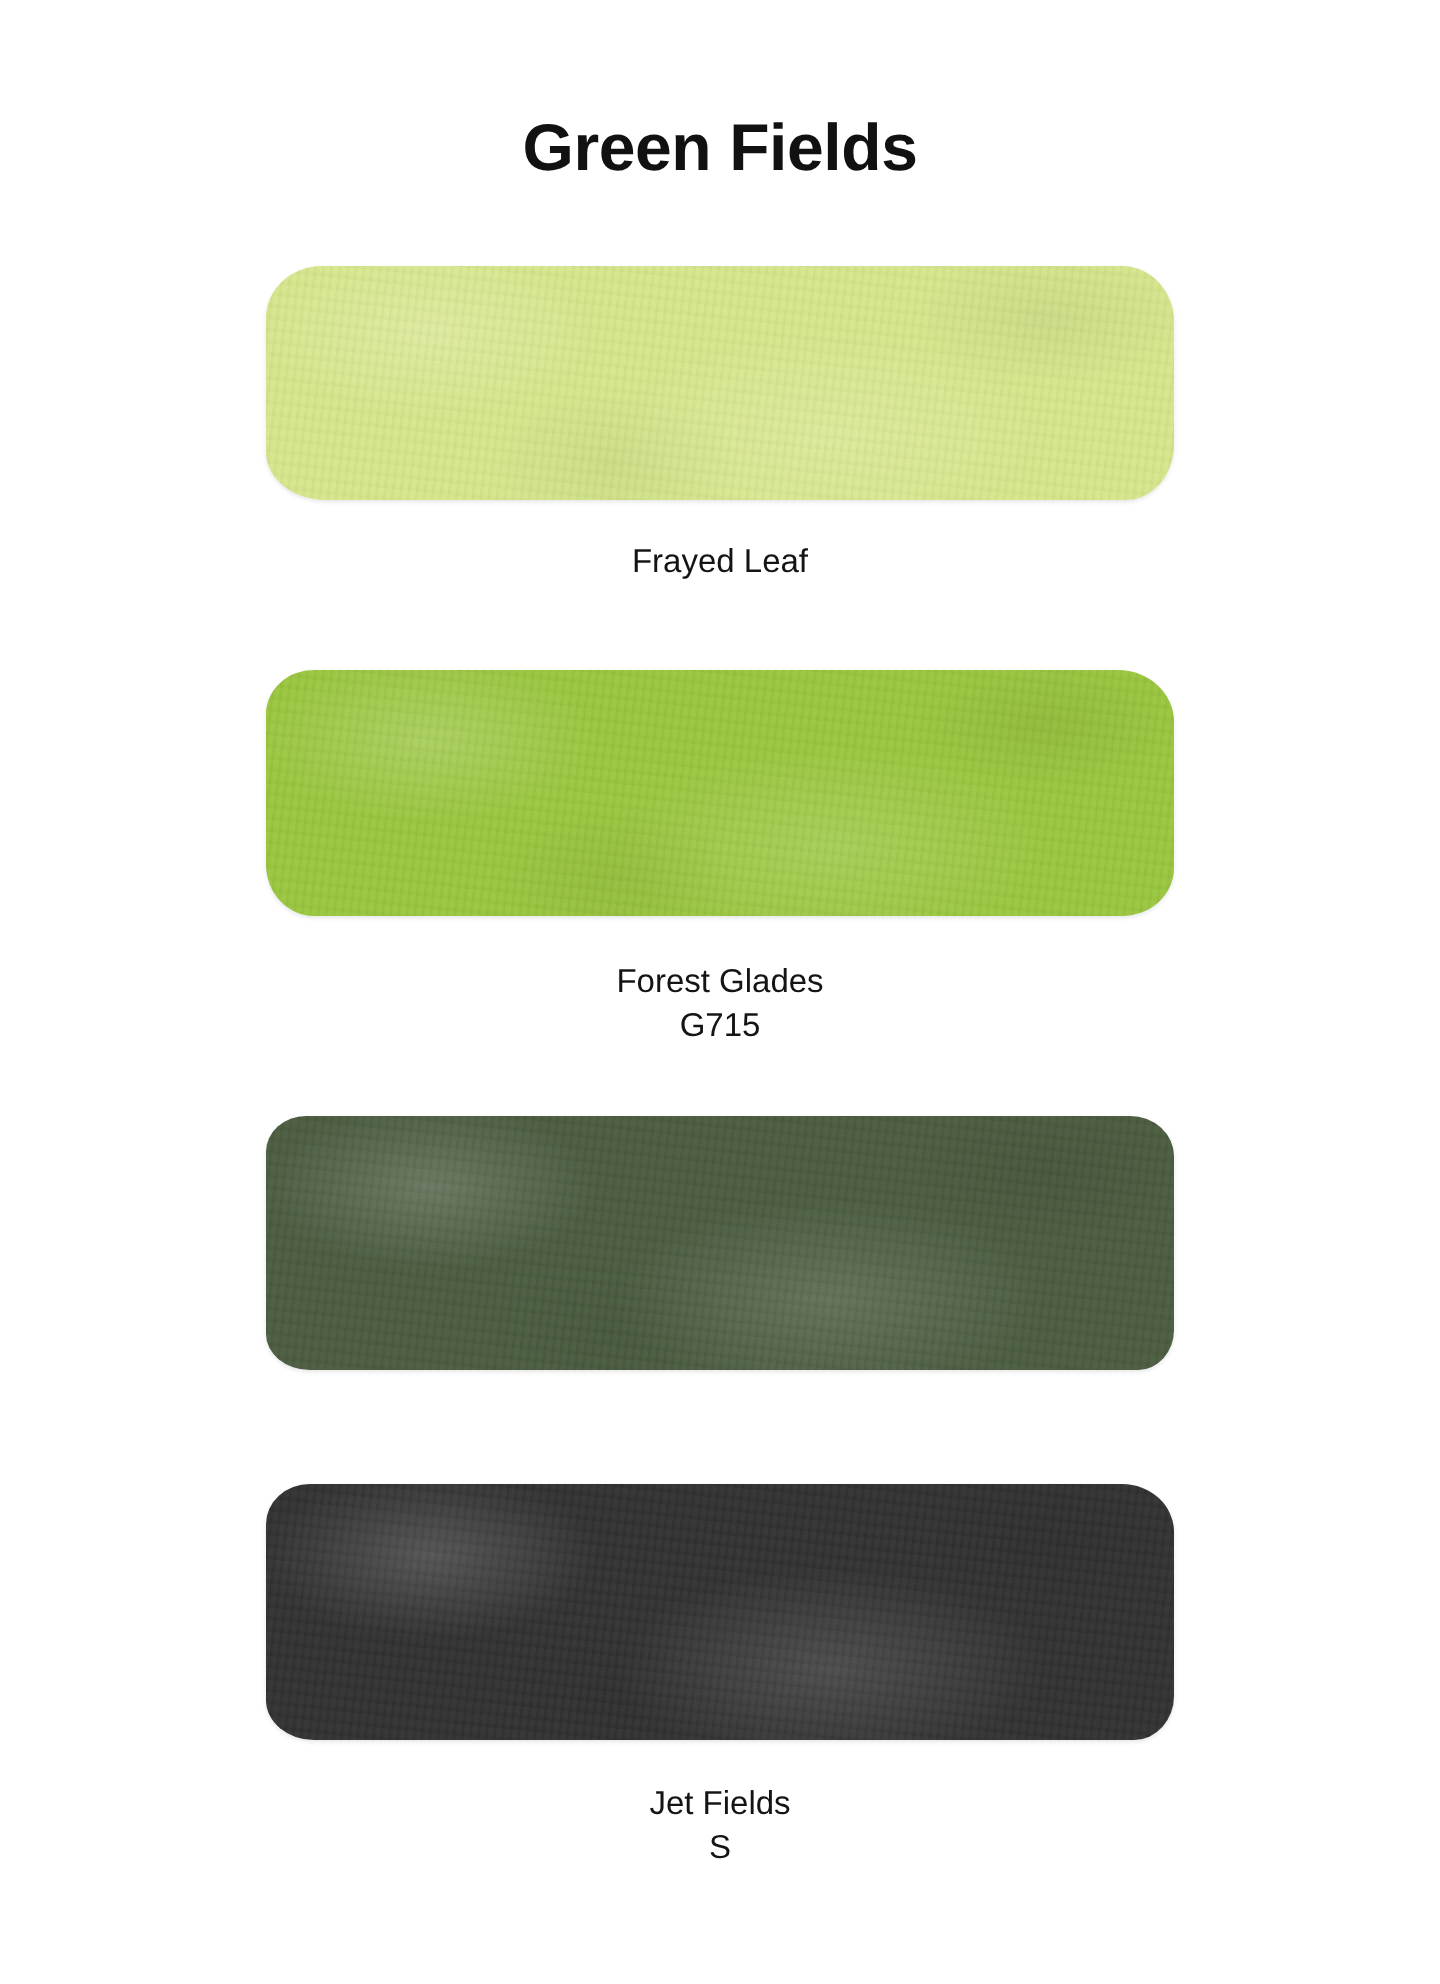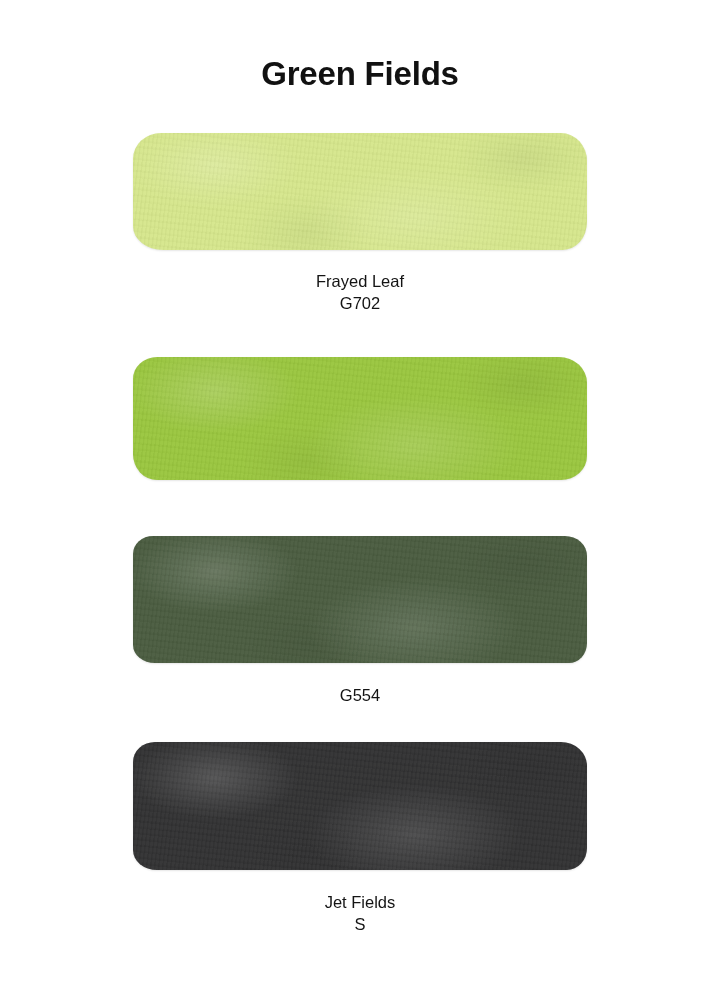--- a/index.html
+++ b/index.html
@@ -116,38 +116,38 @@
 
   <div class="palette-title">Green Fields</div>
 
   <div class="swatch-list">
 
     <div class="swatch-entry">
       <div class="swatch-chip chip-0" style="background-color: rgb(214, 231, 140);"></div>
       <div class="gap-0"></div>
       <div class="swatch-labels">
         <span class="swatch-name">Frayed Leaf</span>
-        <span class="swatch-code">G702</span>
       </div>
       <div class="pad-0"></div>
     </div>
 
     <div class="swatch-entry">
       <div class="swatch-chip chip-1" style="background-color: rgb(154, 198, 63);"></div>
       <div class="gap-1"></div>
       <div class="swatch-labels">
+        <span class="swatch-name">Forest Glades</span>
+        <span class="swatch-code">G715</span>
       </div>
       <div class="pad-1"></div>
     </div>
 
     <div class="swatch-entry">
       <div class="swatch-chip chip-2" style="background-color: rgb(74, 92, 64);"></div>
       <div class="gap-2"></div>
       <div class="swatch-labels">
-        <span class="swatch-code">G554</span>
       </div>
       <div class="pad-2"></div>
     </div>
 
     <div class="swatch-entry">
       <div class="swatch-chip chip-3" style="background-color: rgb(49, 49, 50);"></div>
       <div class="gap-3"></div>
       <div class="swatch-labels">
         <span class="swatch-name">Jet Fields</span>
         <span class="swatch-code">S</span>

